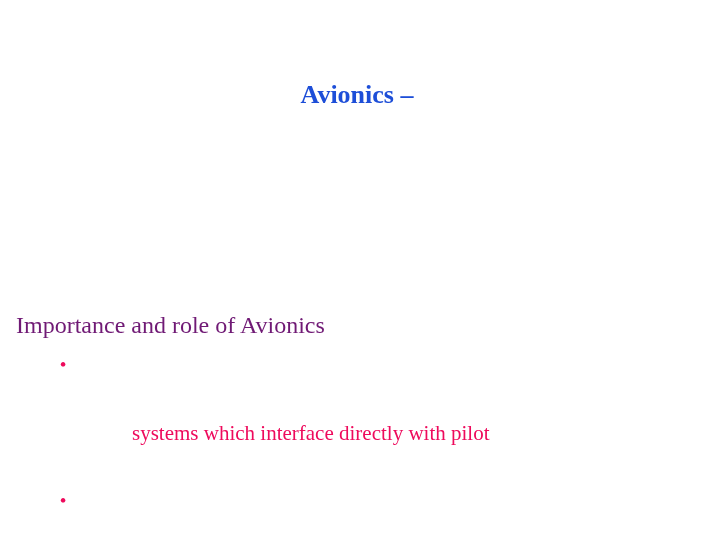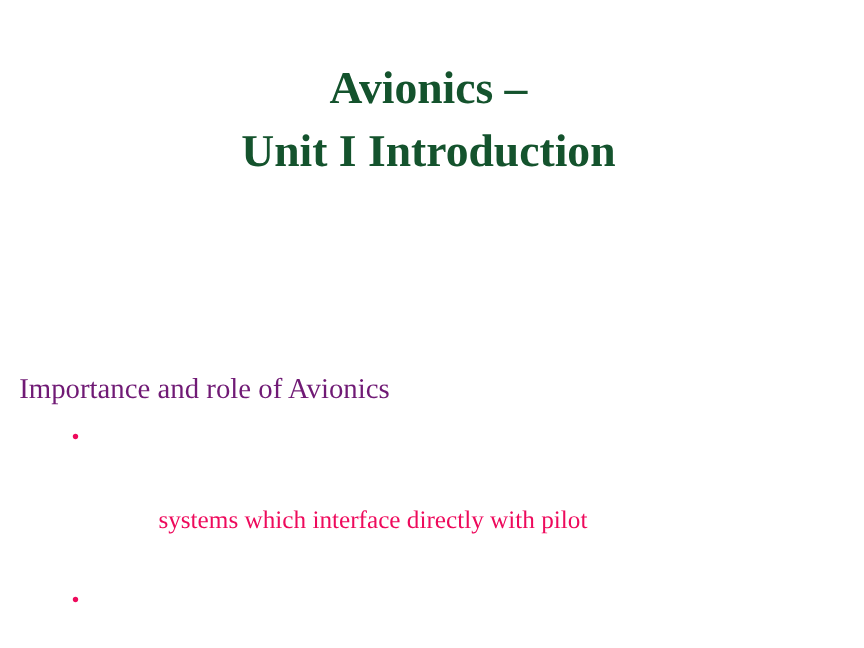--- a/index.html
+++ b/index.html
@@ -19,27 +19,28 @@
   
   #title-block {
     position: absolute;
     left: 0;
     top: 48px;
     width: 714px;
     text-align: center;
   }
   .title-line {
     display: block;
-    color: #14532d;
+    color: #1d4ed8;
     font-family: "Liberation Serif", "DejaVu Serif", serif;
     font-weight: bold;
-    font-size: 38px;
+    font-size: 26px;
     line-height: 52px;
     letter-spacing: 0px;
     white-space: pre;
+    margin-top: 21px;
   }
 
   
   #body-block {
     position: absolute;
     left: 16px;
     top: 310px;
     width: 690px;
   }
   #section-heading {
@@ -81,21 +82,20 @@
     display: inline;
   }
 </style>
 </head>
 <body>
 
 <div id="slide">
 
   <div id="title-block">
     <span class="title-line">Avionics –</span>
-    <span class="title-line">Unit I Introduction</span>
   </div>
 
   <div id="body-block">
 
     <span id="section-heading">Importance and role of Avionics</span>
 
     <ul id="bullet-list">
 
       <li class="bullet-item">
         <span class="bullet-marker">•</span>

